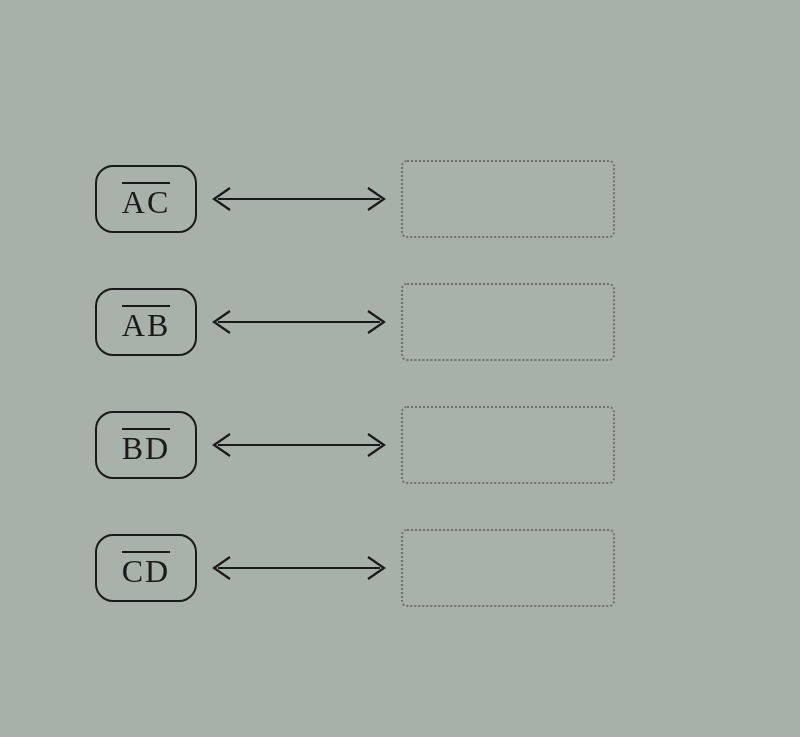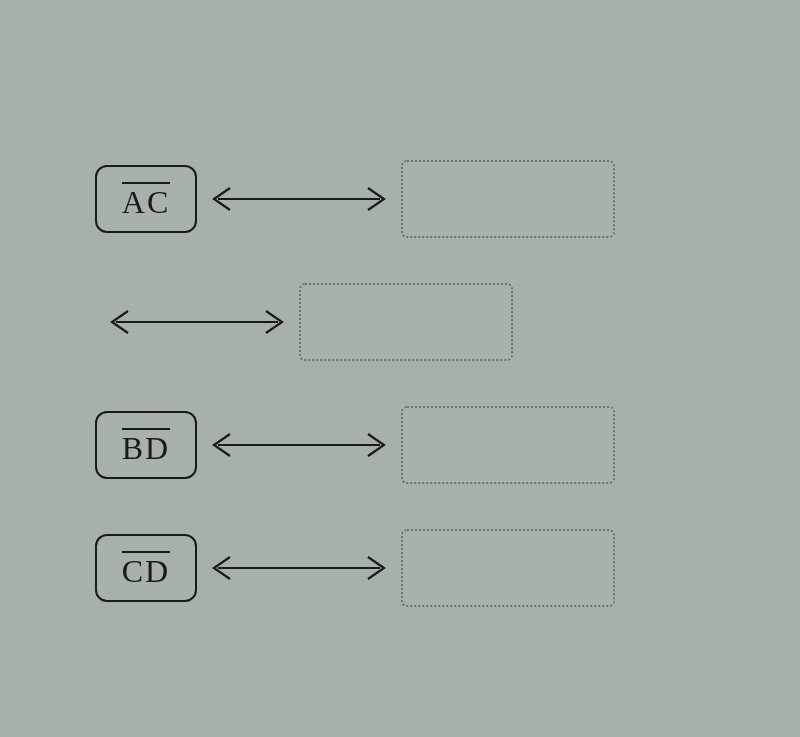--- a/index.html
+++ b/index.html
@@ -17,21 +17,21 @@
     display: flex;
     flex-direction: column;
     gap: 45px;
   }
   .row {
     display: flex;
     align-items: center;
   }
   .segment-box {
     border: 2px solid #1a1a1a;
-    border-radius: 12px;
+    border-radius: 18px;
     padding: 10px 14px 8px 14px;
     display: inline-flex;
     align-items: center;
     justify-content: center;
     background: rgba(255,255,255,0.02);
     min-width: 70px;
     height: 46px;
     box-sizing: content-box;
   }
   .overline {
@@ -87,20 +87,23 @@
       <svg viewBox="0 0 190 30">
         <line x1="14" y1="15" x2="176" y2="15"></line>
         <polyline points="26,4 10,15 26,26"></polyline>
         <polyline points="164,4 180,15 164,26"></polyline>
       </svg>
     </div>
     <div class="drop-box"></div>
   </div>
 
   <div class="row">
+    <div class="segment-box">
+      <span class="overline">AB</span>
+    </div>
     <div class="arrow-wrap">
       <svg viewBox="0 0 190 30">
         <line x1="14" y1="15" x2="176" y2="15"></line>
         <polyline points="26,4 10,15 26,26"></polyline>
         <polyline points="164,4 180,15 164,26"></polyline>
       </svg>
     </div>
     <div class="drop-box"></div>
   </div>
 

